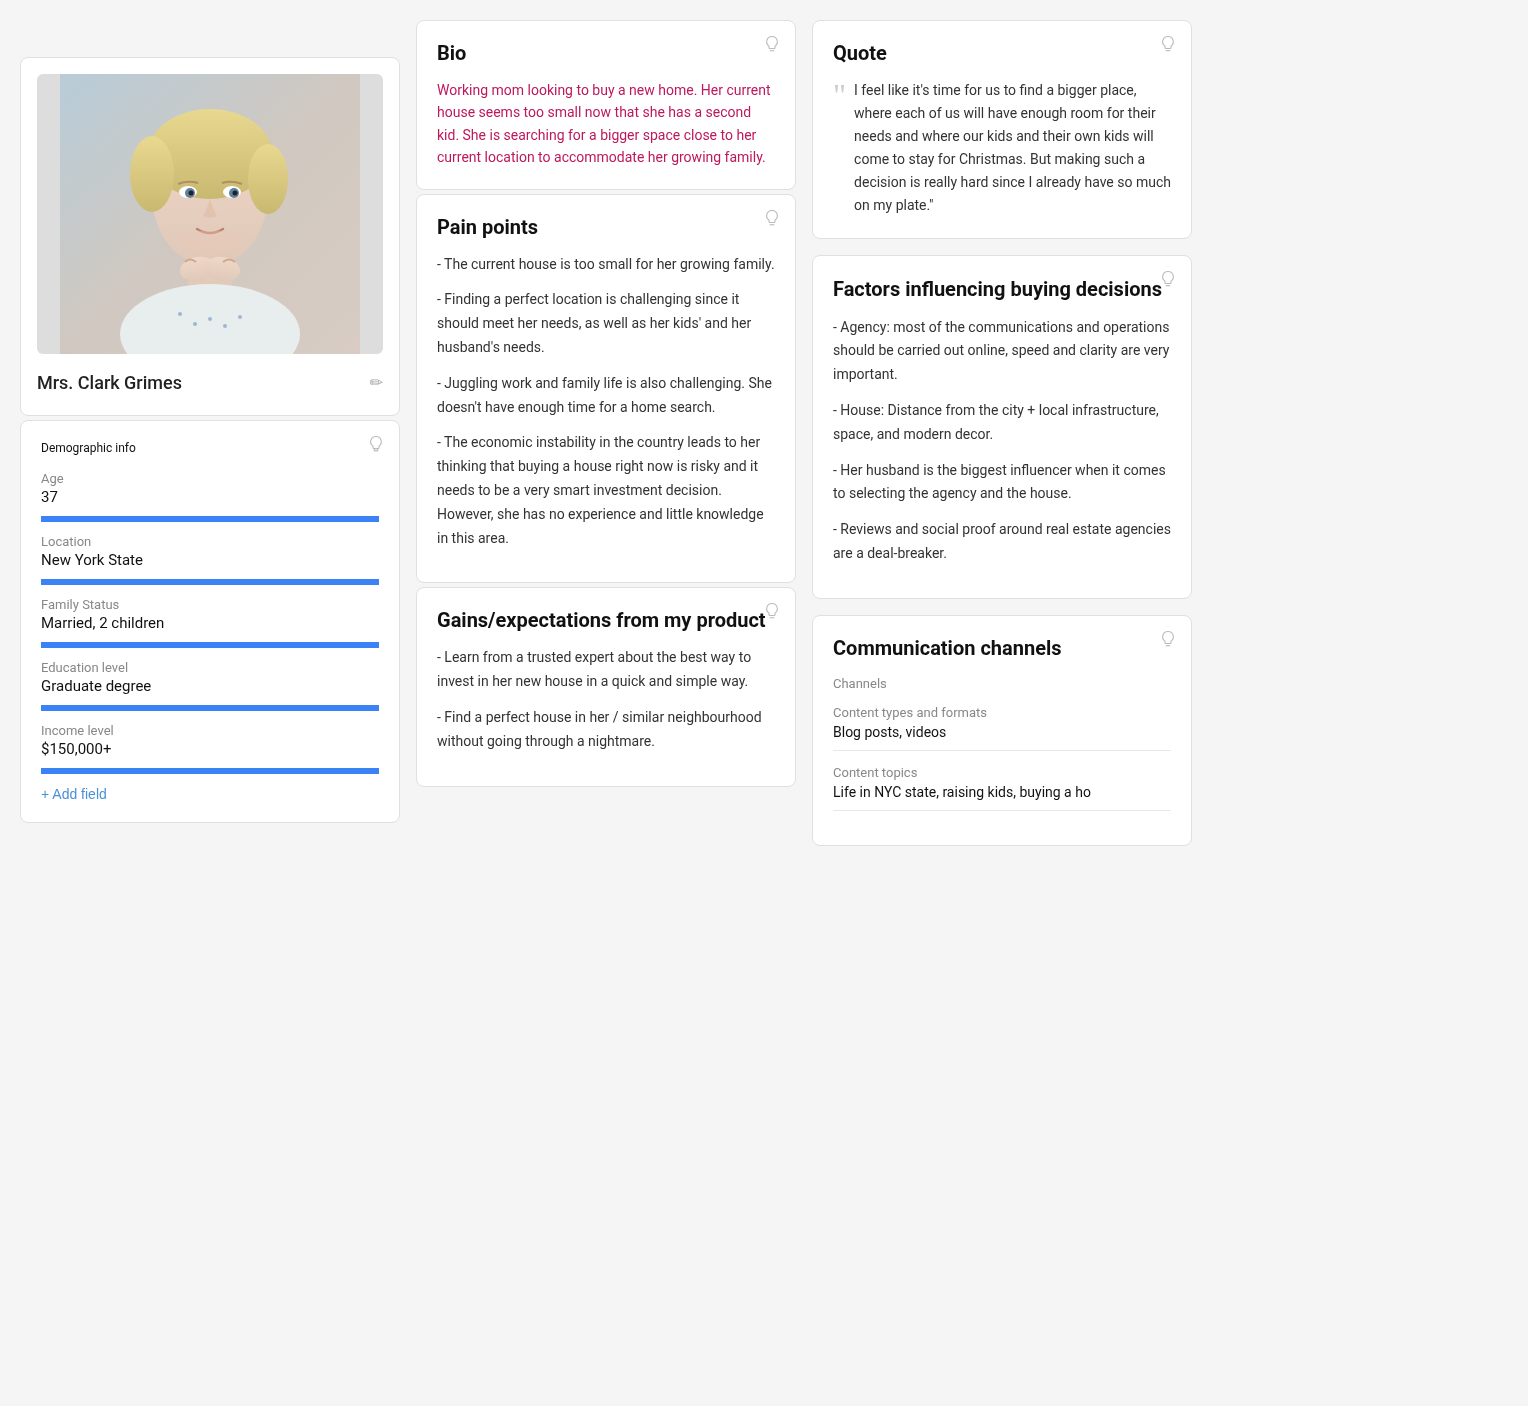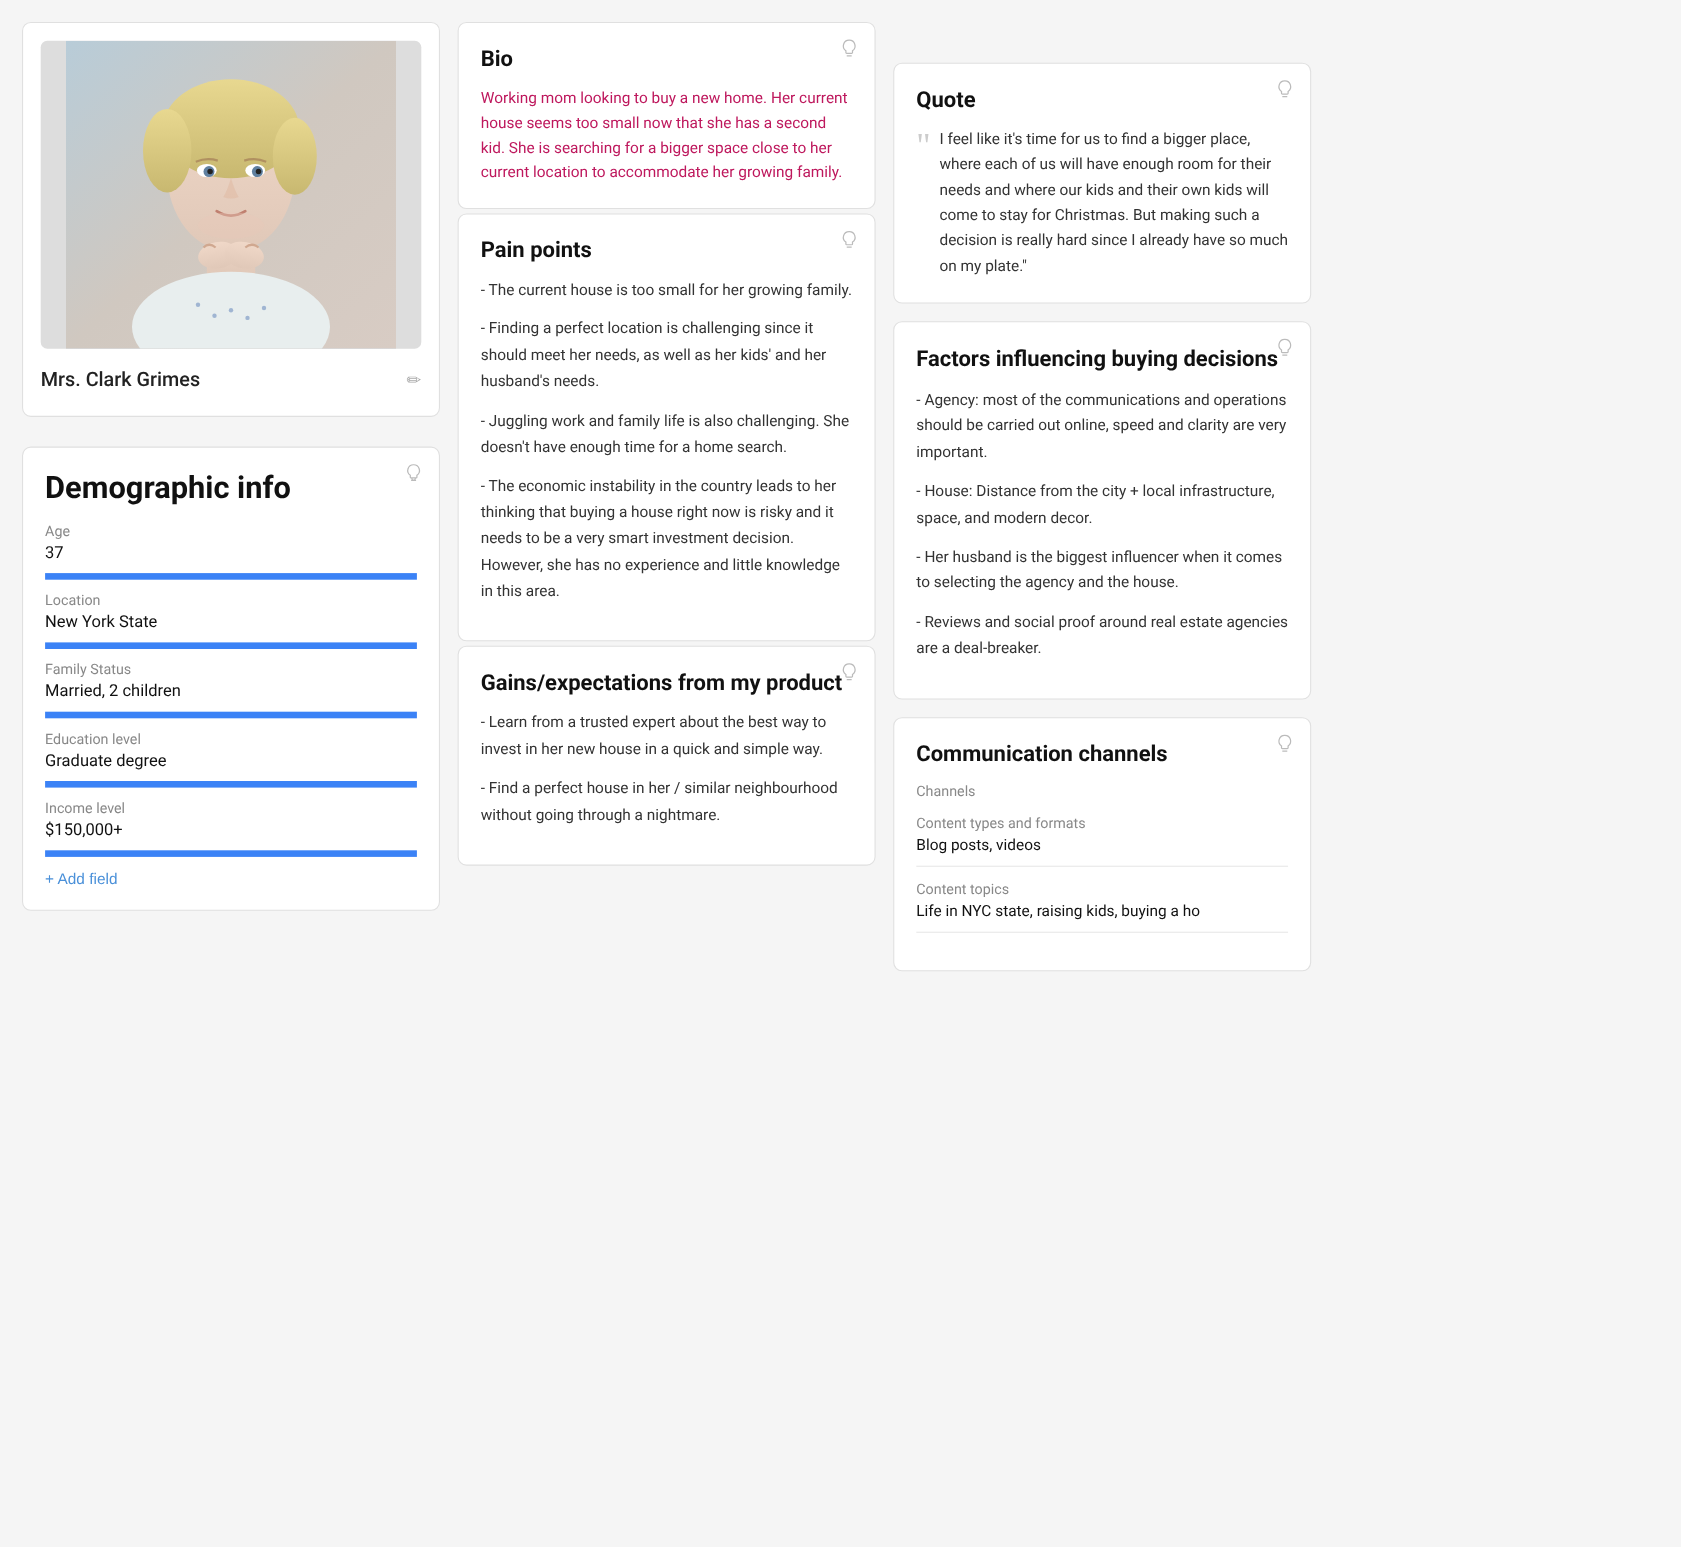--- a/index.html
+++ b/index.html
@@ -11,32 +11,32 @@
     }
     .page-layout {
       display: grid;
       grid-template-columns: 380px 380px 380px;
       gap: 16px;
       max-width: 1180px;
     }
     .left-col {
       display: flex;
       flex-direction: column;
-      gap: 27px;
+      gap: 4px;
+      margin-top: 37px;
     }
     .mid-col {
       display: flex;
       flex-direction: column;
       gap: 4px;
     }
     .right-col {
       display: flex;
       flex-direction: column;
       gap: 16px;
-      margin-top: 37px;
     }
     .card {
       background: #fff;
       border: 1px solid #e0e0e0;
       border-radius: 8px;
       padding: 20px;
       position: relative;
     }
     
     .profile-card {
@@ -72,22 +72,22 @@
       color: #222;
     }
     .edit-icon {
       color: #aaa;
       font-size: 16px;
       cursor: pointer;
     }
 
     
     .demo-card h2 {
-      font-size: 28px;
-      font-weight: 700;
+      font-size: 12px;
+      font-weight: 400;
       margin-bottom: 16px;
       color: #111;
     }
     .demo-field {
       margin-bottom: 12px;
     }
     .demo-label {
       font-size: 13px;
       color: #888;
       margin-bottom: 2px;

